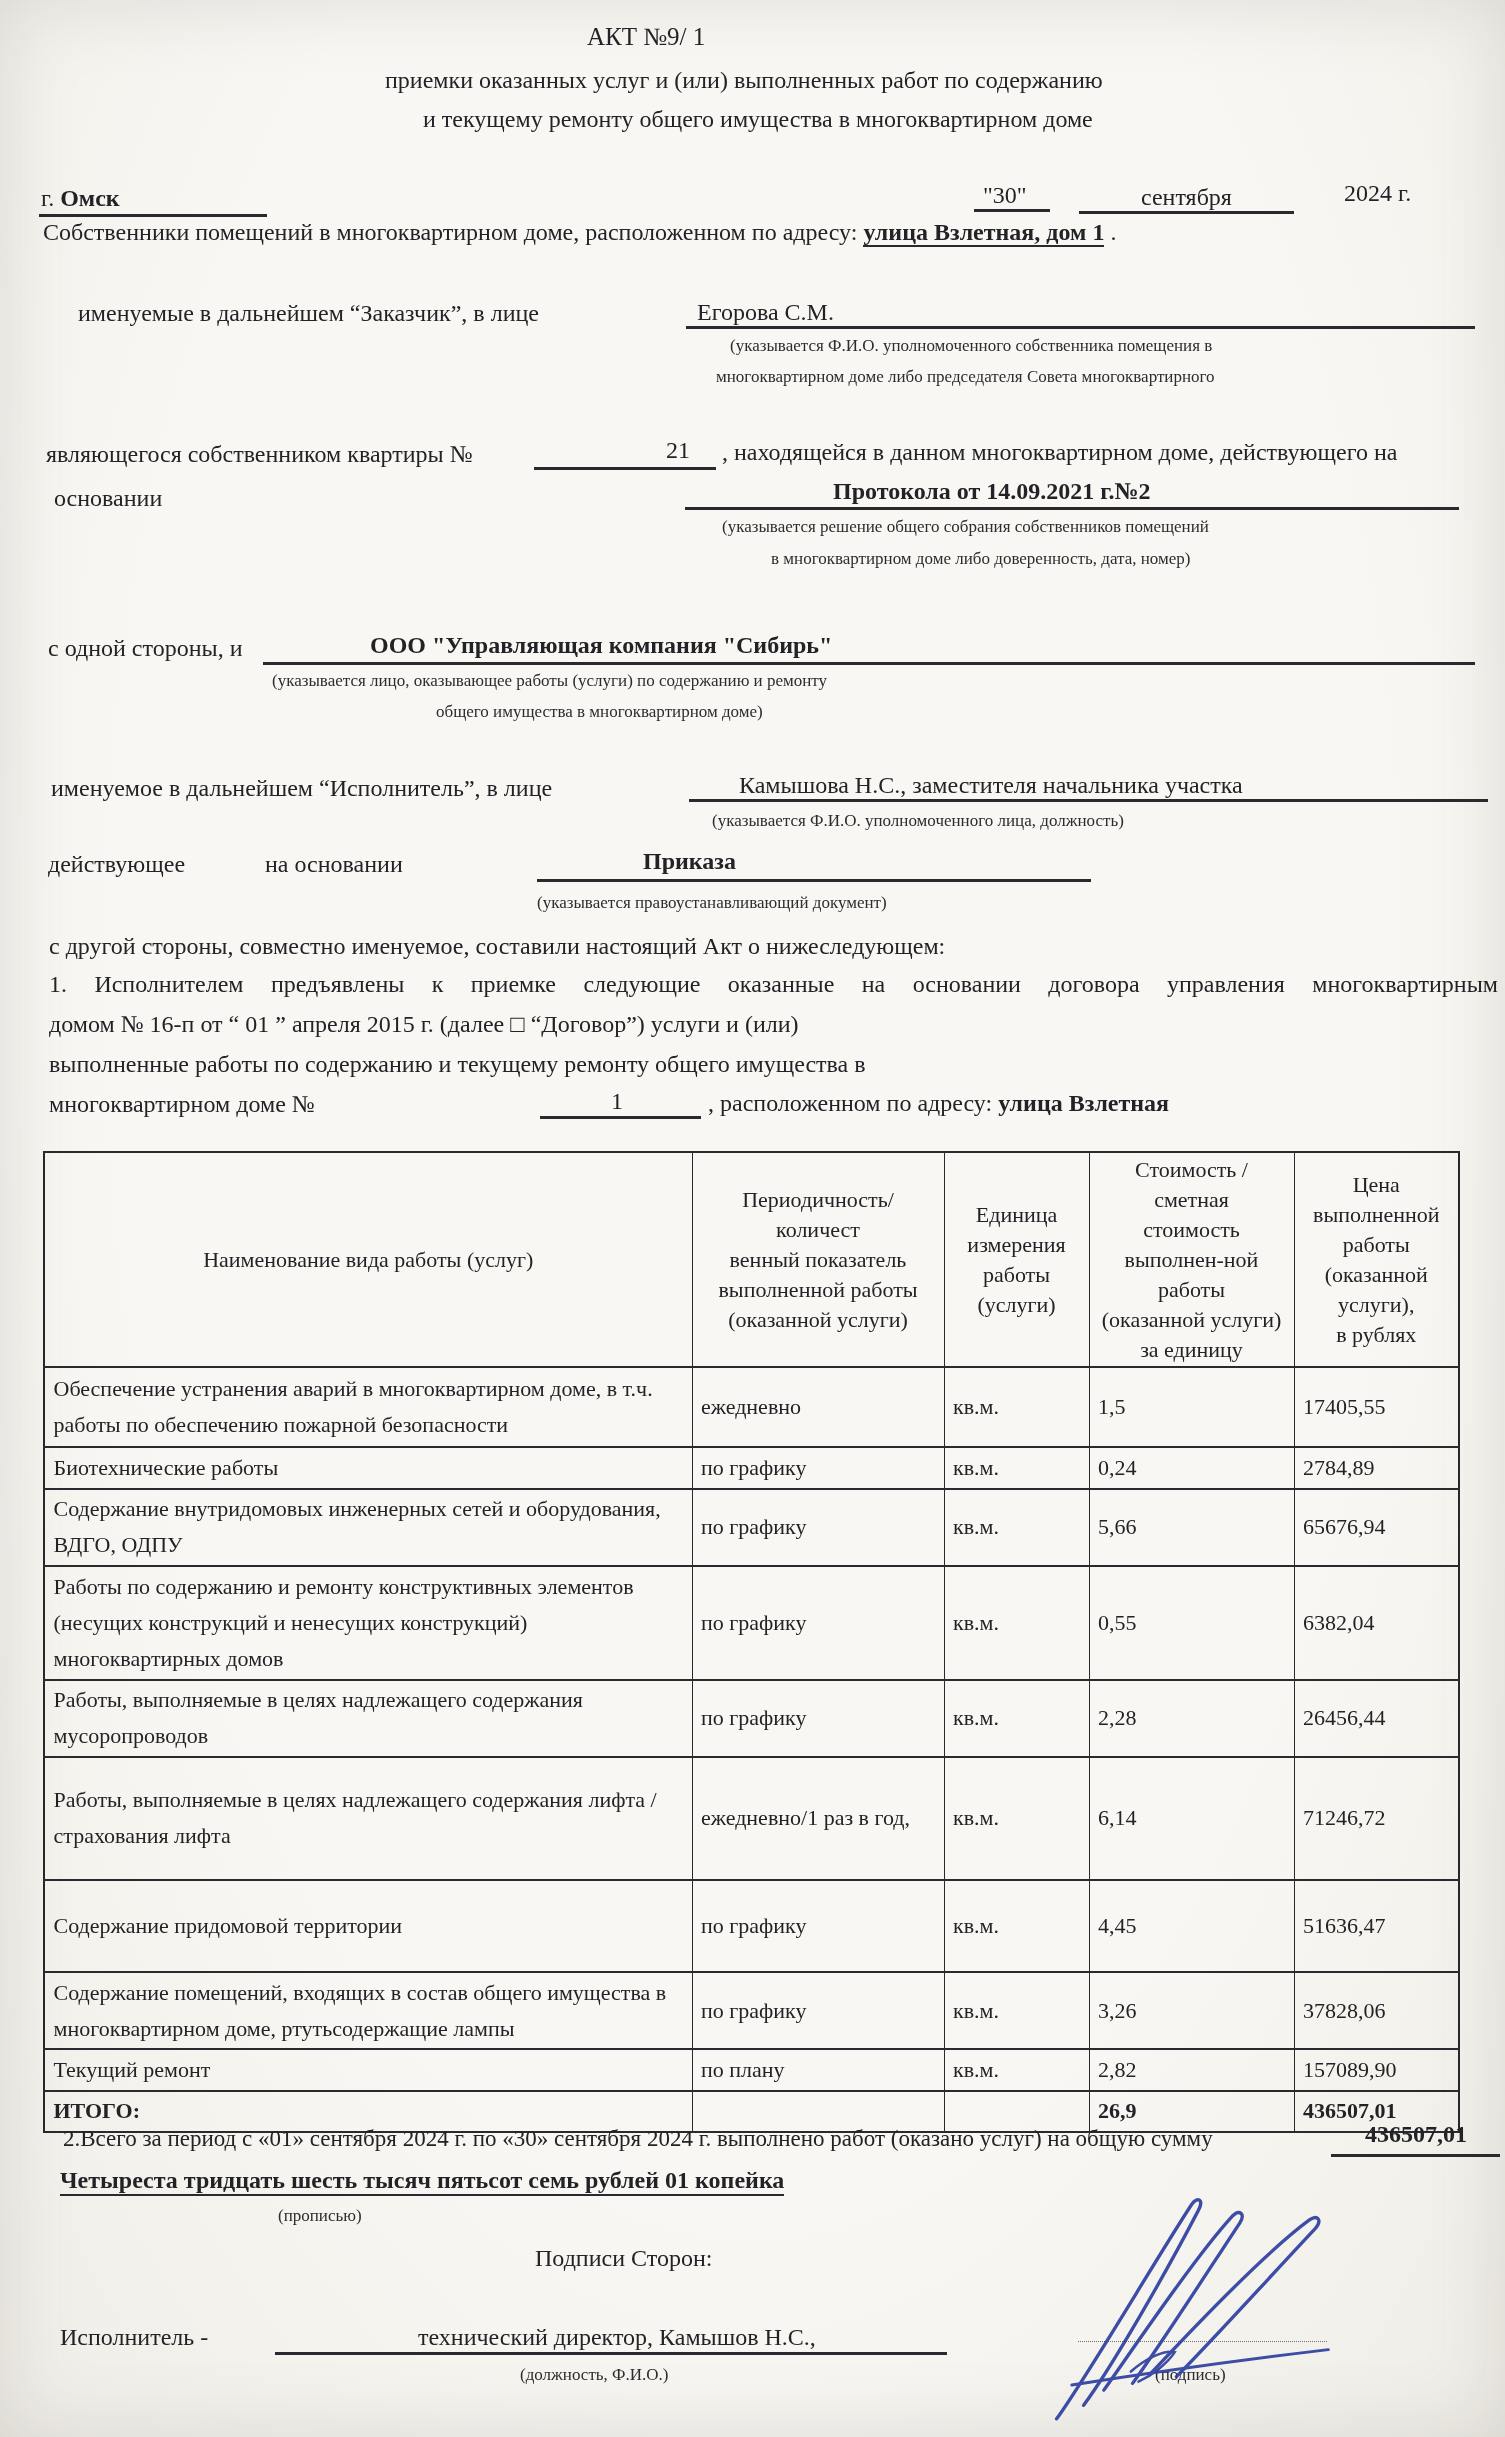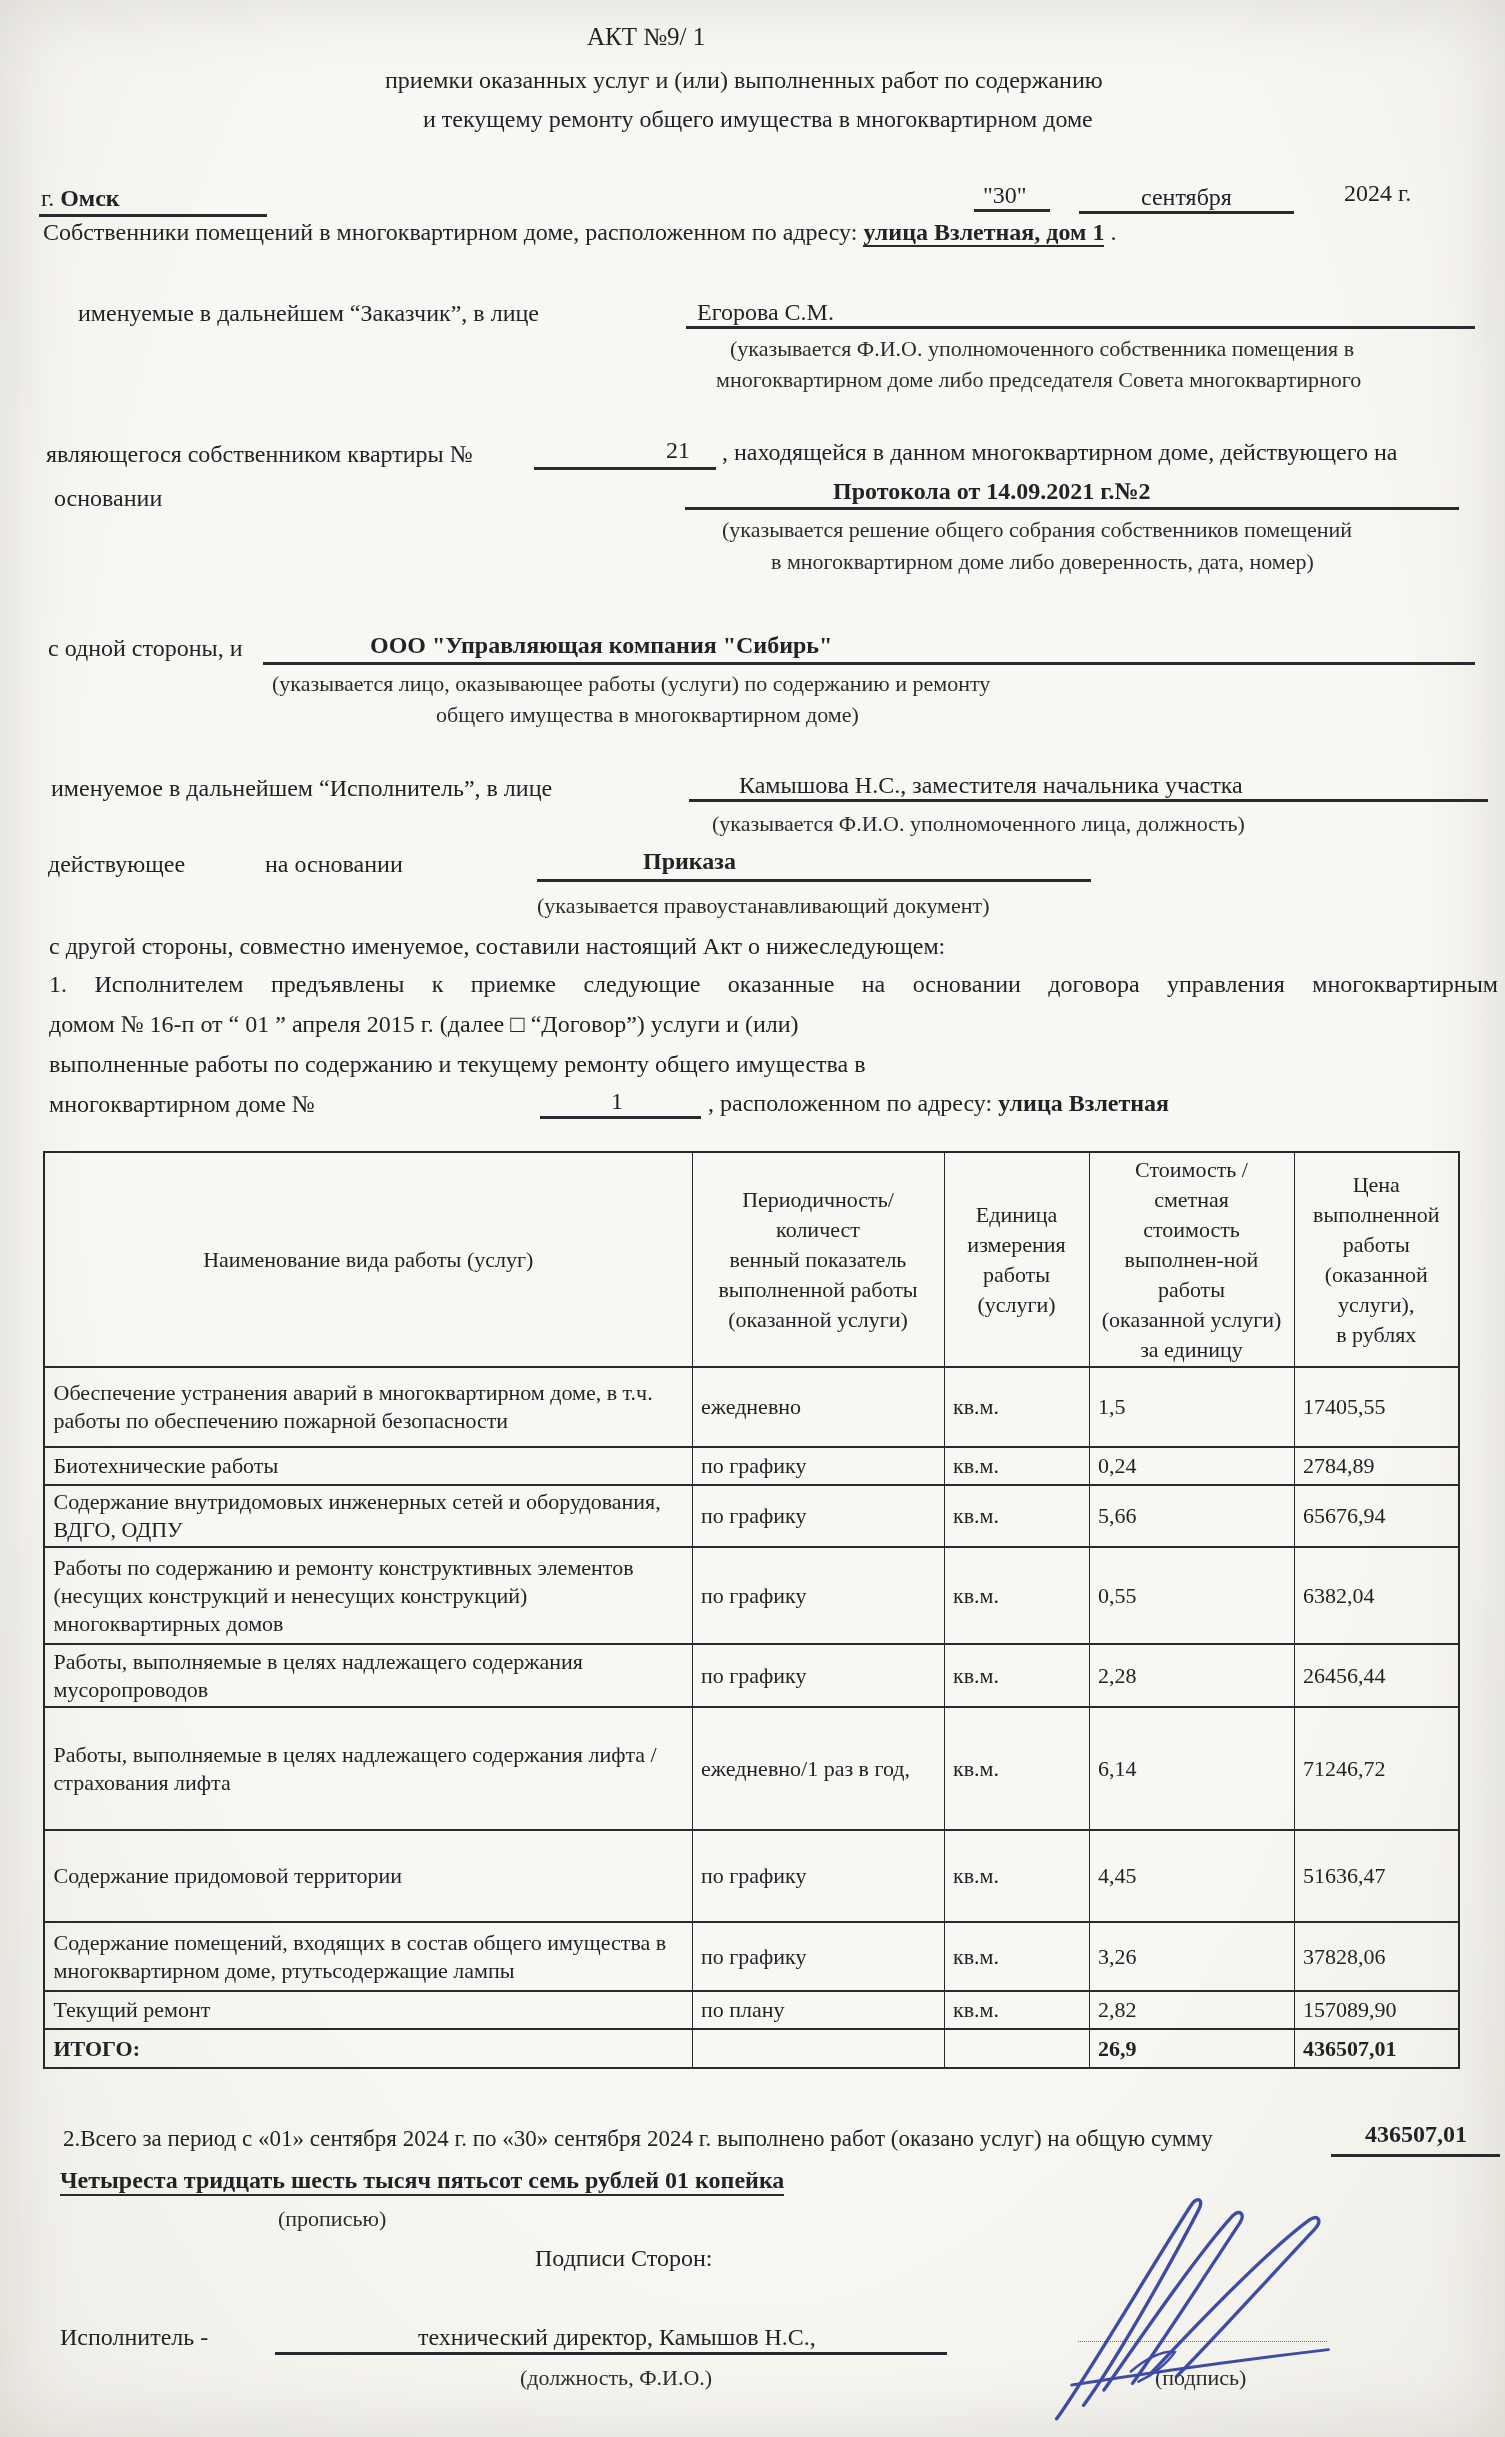--- a/index.html
+++ b/index.html
@@ -5,36 +5,36 @@
   html,body{margin:0;padding:0;background:#9a958d;}
   .page{
     position:relative;width:1505px;height:2438px;margin:0 auto;
     background:#f6f5f1;
     background-image:radial-gradient(ellipse at 50% 40%, #f8f7f3 60%, #efede7 100%);
     font-family:"Liberation Serif","DejaVu Serif",serif;
     color:#232327;overflow:hidden;
     box-shadow:inset 0 0 76px rgba(110,104,92,.18);
   }
   .abs{position:absolute;white-space:nowrap;font-size:24px;line-height:1.18;}
-  .hint{font-size:22px;color:#2c2c30;}
+  .hint{font-size:17px;color:#2c2c30;}
   .small{font-size:23px;}
   .b{font-weight:700;}
   .ln{position:absolute;background:#2a2a2e;height:2.5px;}
   .ln4{height:3.4px;}
   .ulb{border-bottom:2.5px solid #2a2a2e;}
   .just{white-space:normal;text-align:justify;text-align-last:justify;width:1449px;}
   .dotted{position:absolute;border-top:1.7px dotted #6f6f6f;height:0;}
   table.acts{
     position:absolute;left:43px;top:1151px;width:1415px;
     border-collapse:collapse;table-layout:fixed;
     font-size:22px;border:2.5px solid #27272b;
   }
   .acts td{border:1.7px solid #2a2a2e;border-top-width:2.5px;border-bottom-width:2.5px;
     vertical-align:middle;padding:1.7px 8.5px;}
-  .acts .name{text-align:left;white-space:pre-line;line-height:28px;}
+  .acts .name{text-align:left;white-space:pre-line;line-height:36px;}
   .acts .c{white-space:pre-line;line-height:28px;}
   .acts .hd{text-align:center;white-space:pre-line;line-height:30px;font-weight:400;vertical-align:middle;}
   .sig{position:absolute;left:1031px;top:2164px;}
 </style>
 </head>
 <body>
 
 <div class="page">
 
   <div class="abs" style="left:587px;top:22px;font-size:25px;">АКТ №9/ 1</div>

